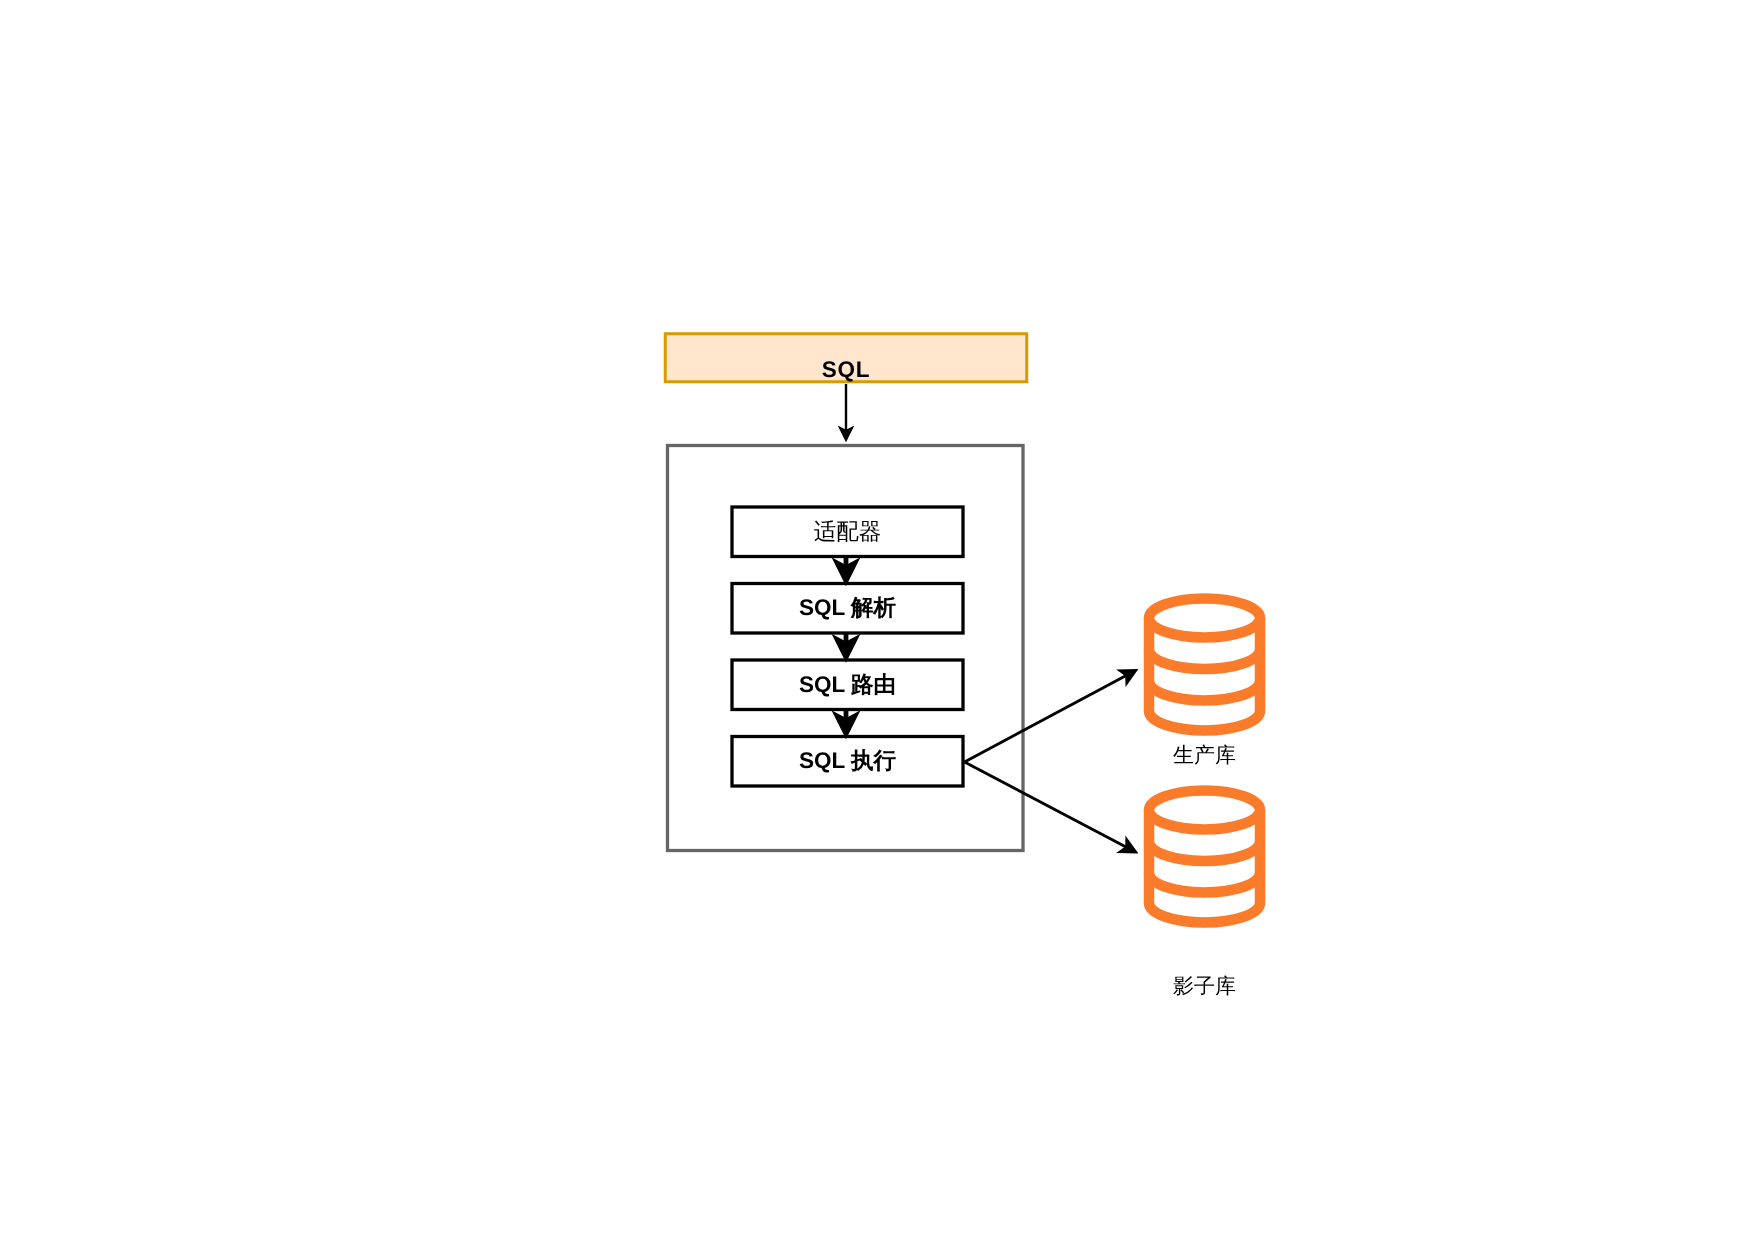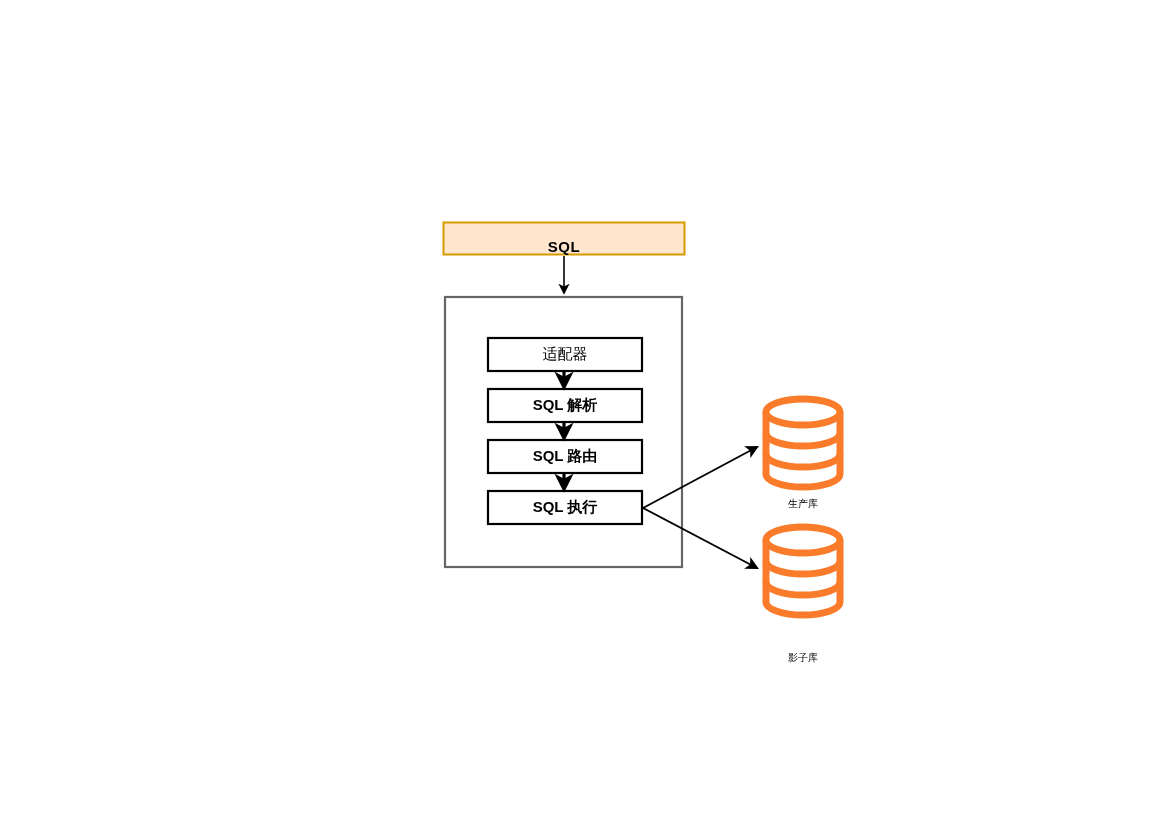--- a/index.html
+++ b/index.html
@@ -52,21 +52,21 @@
     margin-left: 11px;
   }
   #stage-label-0 { top: 338px; font-weight: normal; font-size: 15px; }
   #stage-label-1 { top: 389px; }
   #stage-label-2 { top: 440px; }
   #stage-label-3 { top: 491px; }
   
   .store-caption {
     width: 140px;
     height: 20px;
-    font-size: 10px;
+    font-size: 14px;
     font-weight: normal;
   }
   #store-caption-0 { left: 733px; top: 494px; }
   #store-caption-1 { left: 733px; top: 648px; }
 </style>
 </head>
 <body>
 
 <svg id="canvas" viewBox="0 0 1169 827" xmlns="http://www.w3.org/2000/svg">
 

